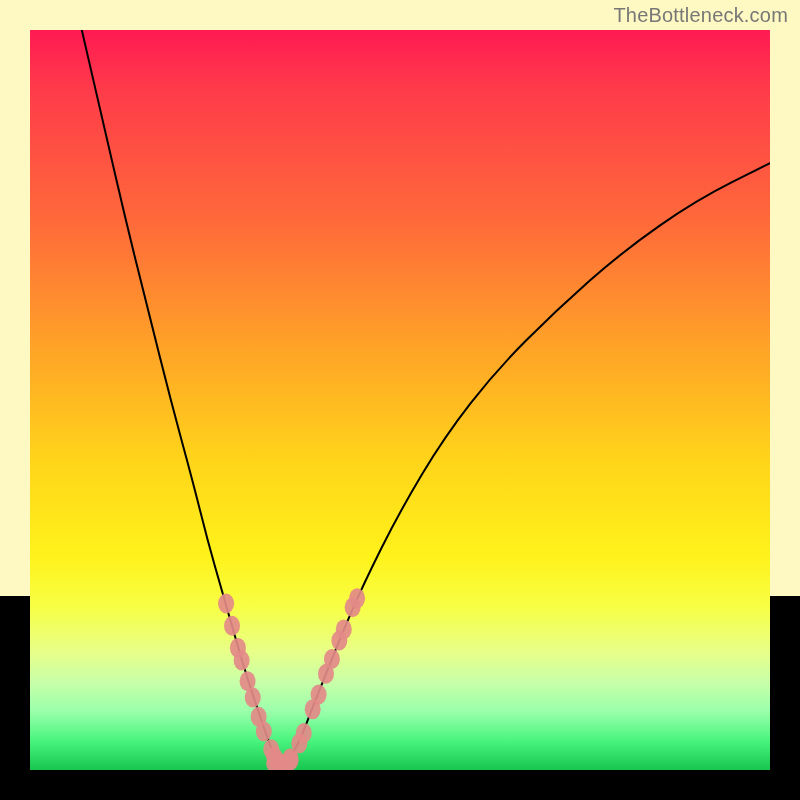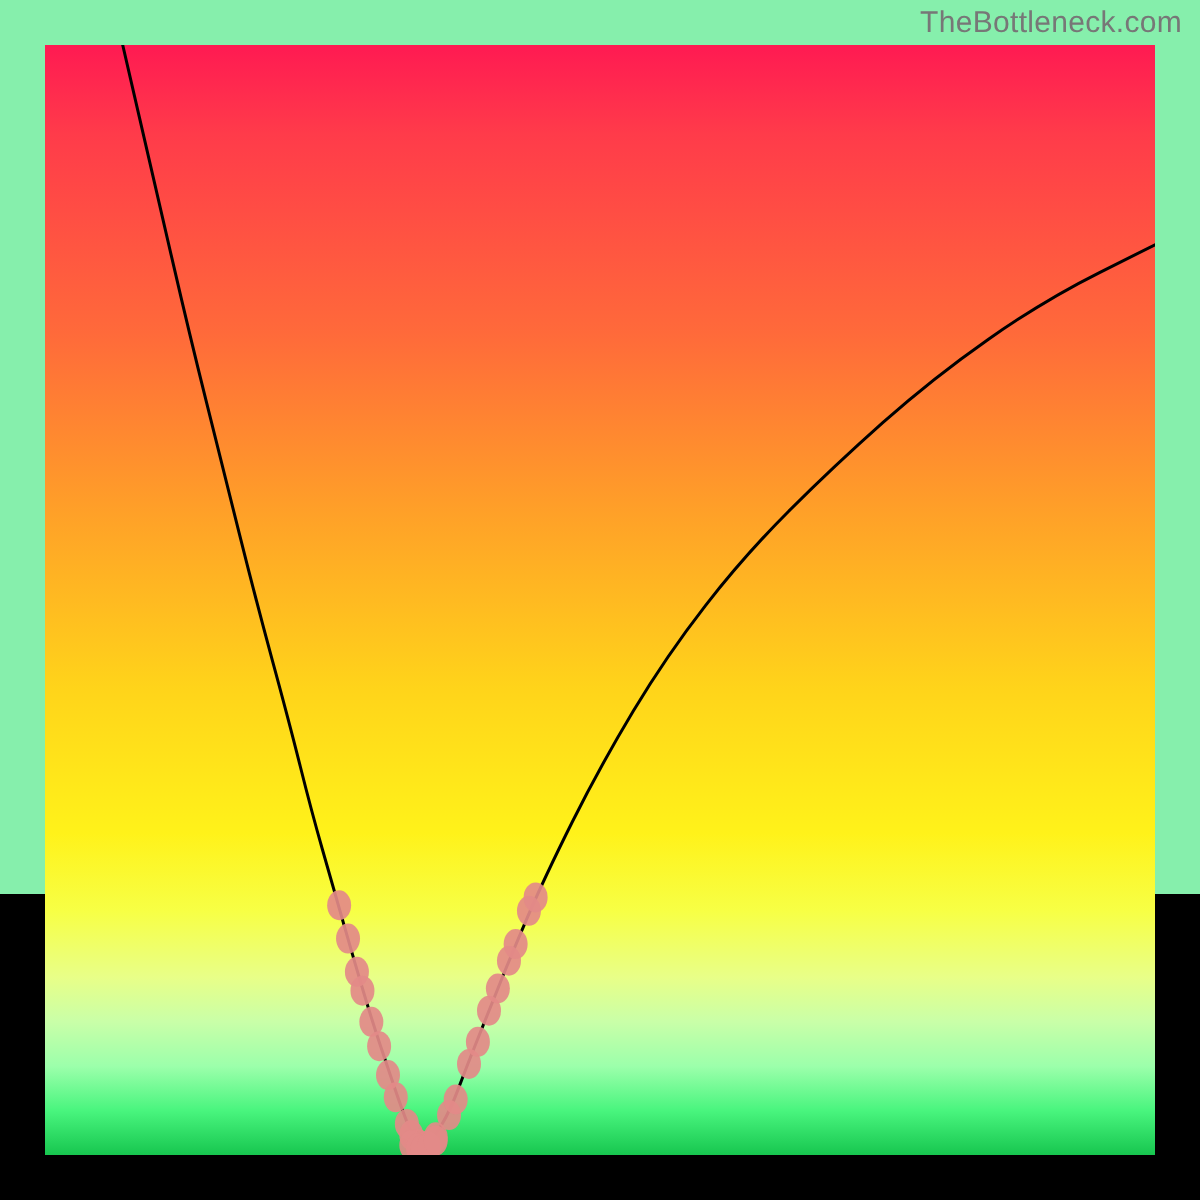--- a/index.html
+++ b/index.html
@@ -10,21 +10,21 @@
     background: #000;
     overflow: hidden;
     font-family: Arial, Helvetica, sans-serif;
   }
   .frame {
     position: absolute;
     top: 0;
     left: 0;
     width: 800px;
     height: 596px;
-    background: #86efac;
+    background: #fef9c3;
   }
   .plot-area {
     position: absolute;
     top: 30px;
     left: 30px;
     width: 740px;
     height: 740px;
     
     background: linear-gradient(to bottom,
       #ff1a52 0%,

